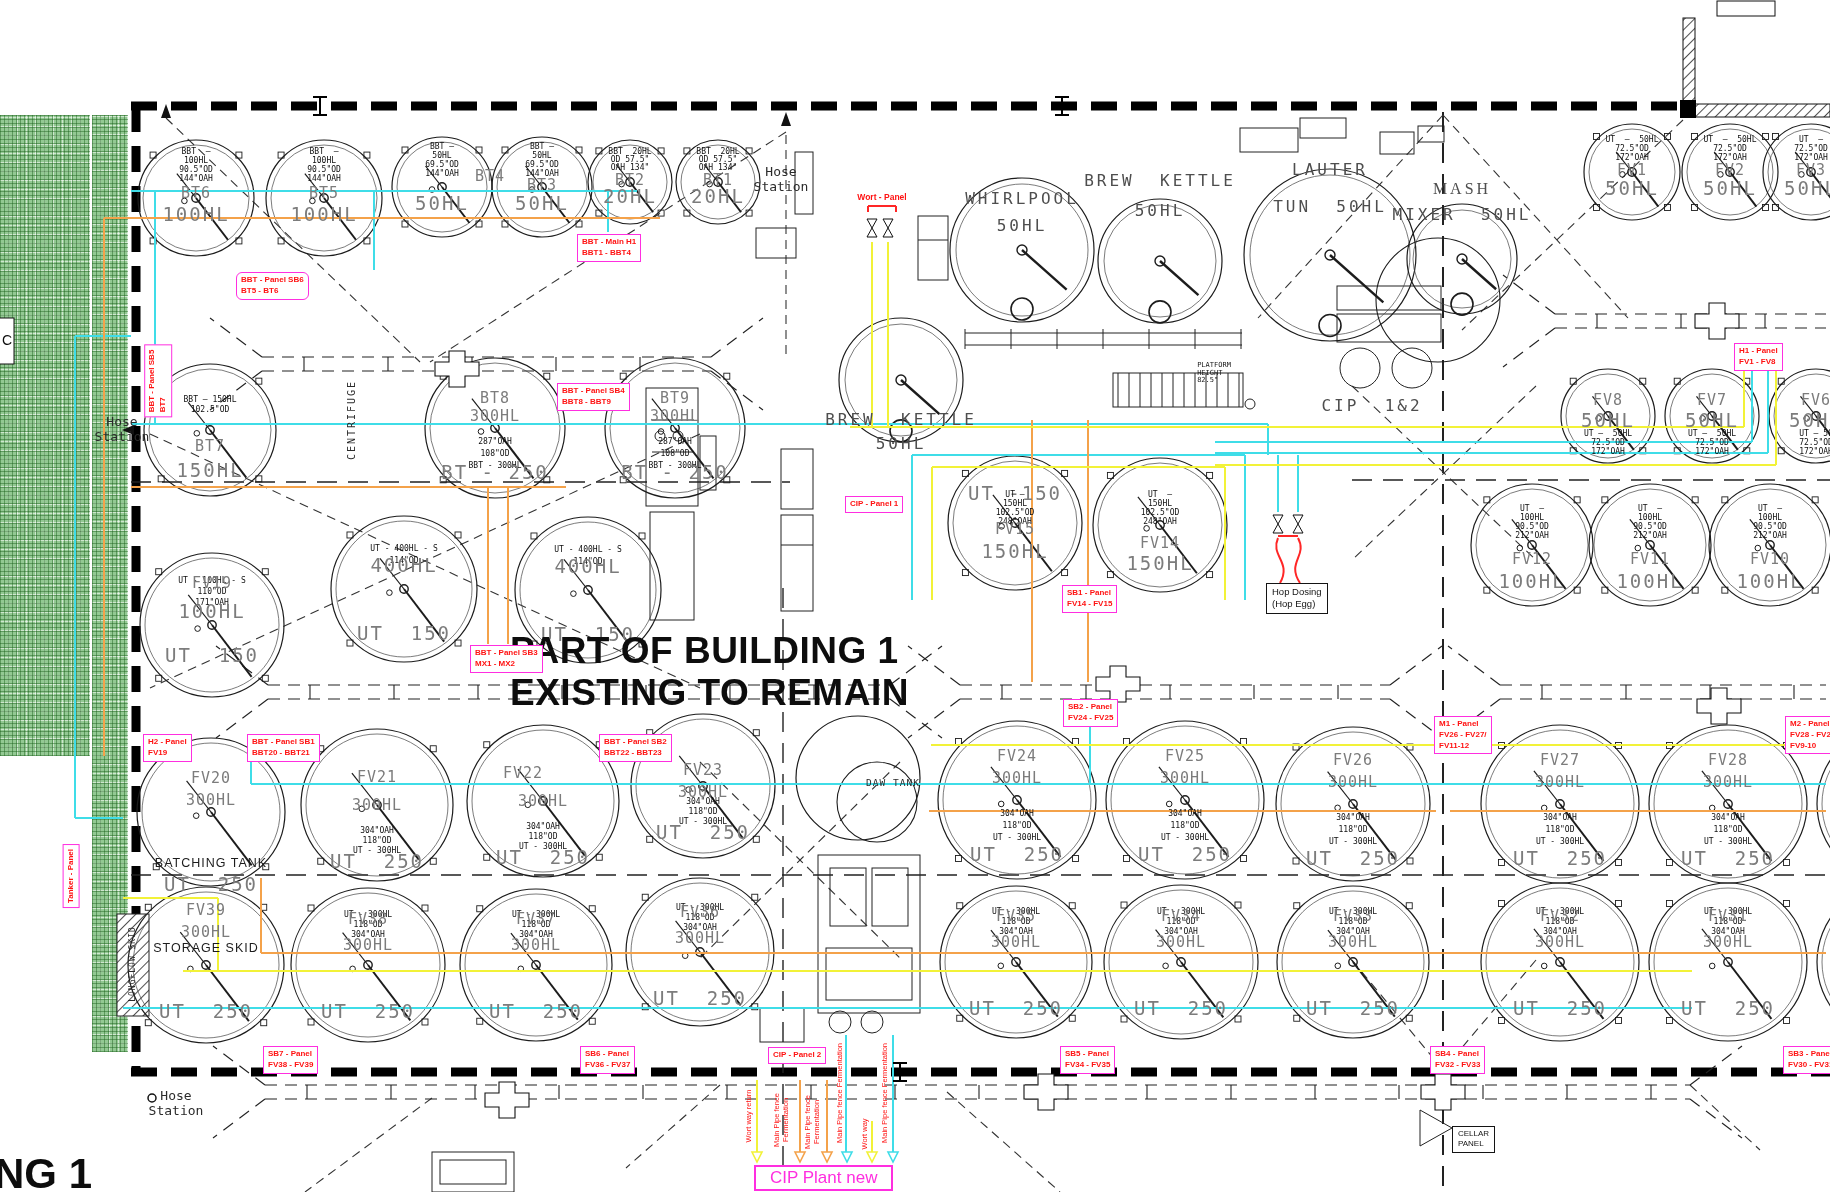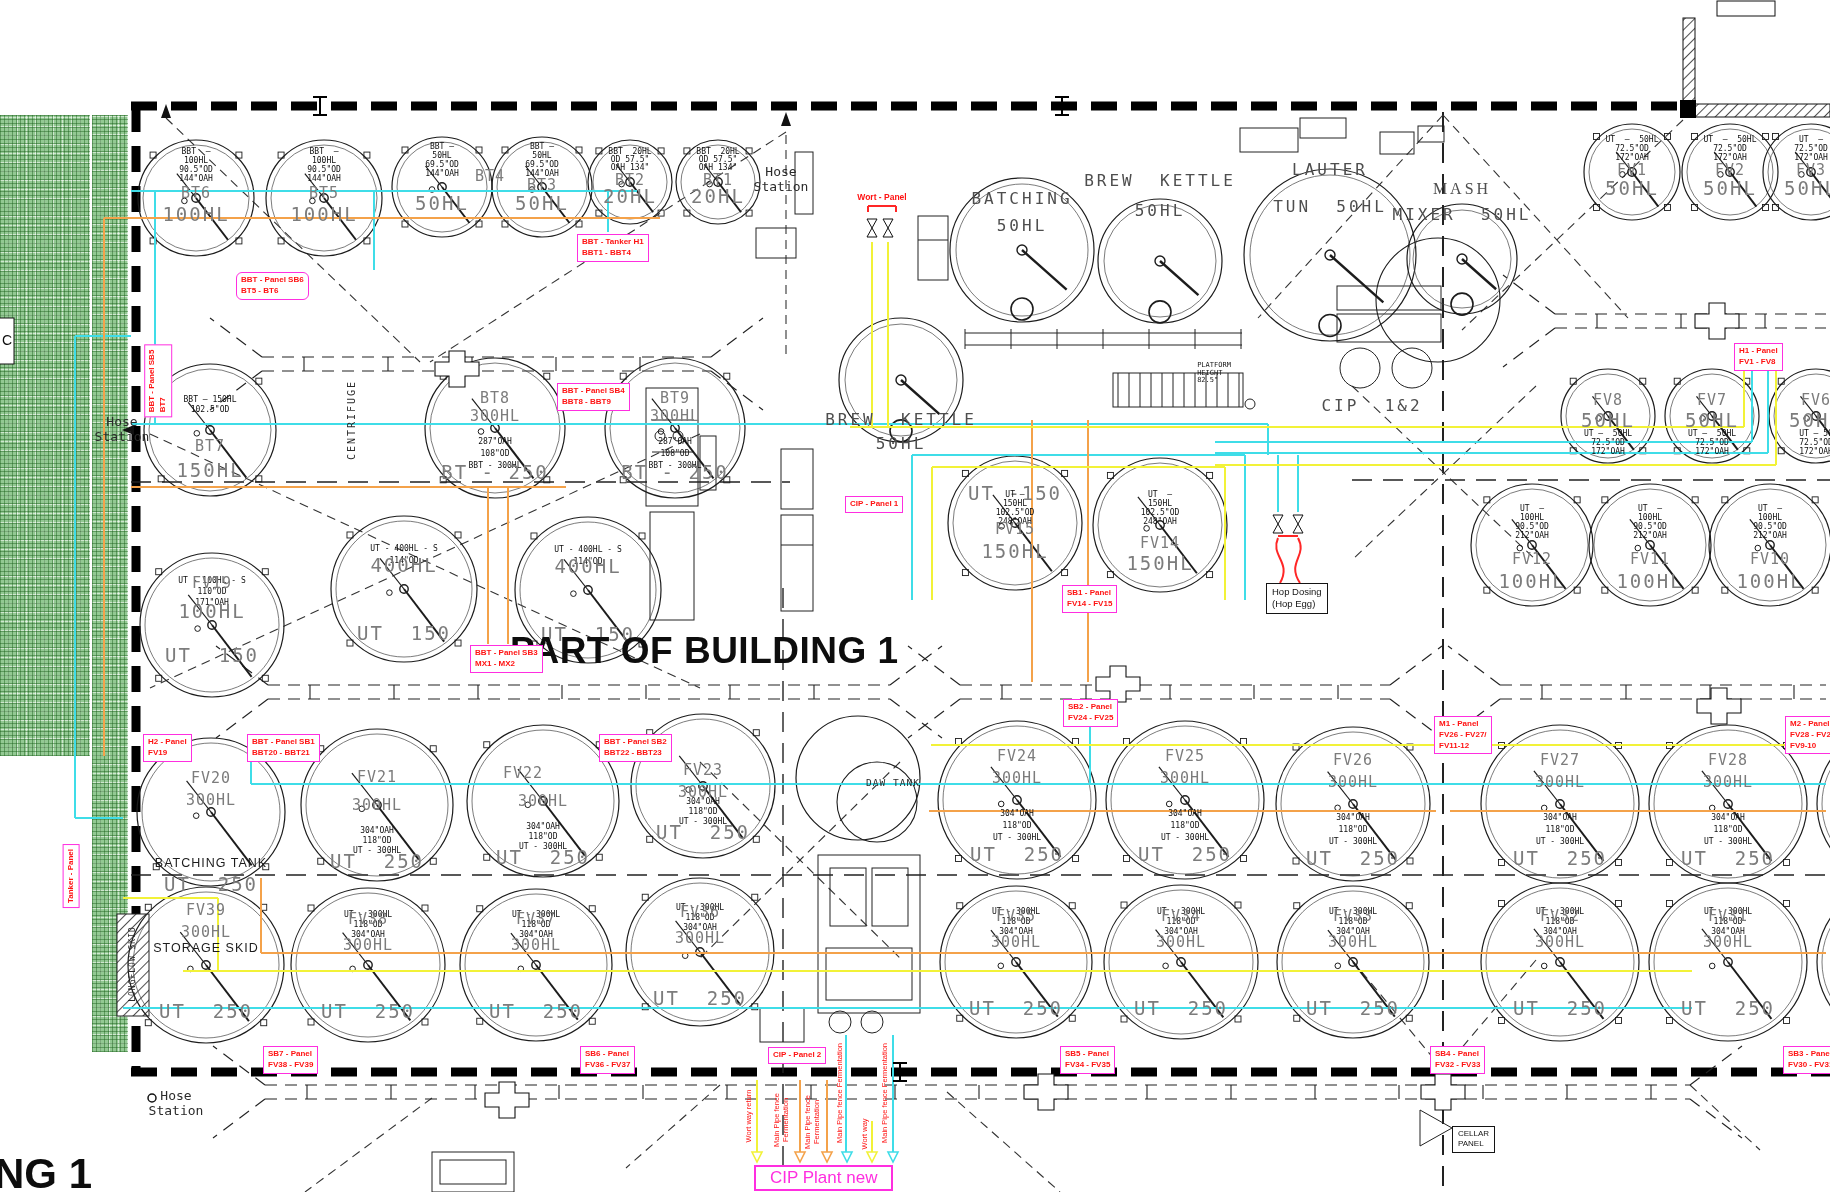--- a/index.html
+++ b/index.html
@@ -875,20 +875,21 @@
         <polygon points="752,1152 762,1152 757,1162" fill="#fff" stroke="#f2f238" stroke-width="1.6"></polygon>
         <polygon points="795,1152 805,1152 800,1162" fill="#fff" stroke="#f4a24a" stroke-width="1.6"></polygon>
         <polygon points="822,1152 832,1152 827,1162" fill="#fff" stroke="#f4a24a" stroke-width="1.6"></polygon>
         <polygon points="842,1152 852,1152 847,1162" fill="#fff" stroke="#3fdde8" stroke-width="1.6"></polygon>
         <polygon points="867,1152 877,1152 872,1162" fill="#fff" stroke="#f2f238" stroke-width="1.6"></polygon>
         <polygon points="888,1152 898,1152 893,1162" fill="#fff" stroke="#3fdde8" stroke-width="1.6"></polygon>
       </g>
   </svg>
 
   <div class="title" style="left:510px;top:630px">PART OF BUILDING 1</div>
+  <div class="title" style="left:510px;top:672px">EXISTING TO REMAIN</div>
   <div class="bigref" style="left:-6px;top:1150px;font-size:42px">NG 1</div>
   <div class="bigref" style="left:2px;top:332px;font-size:14px;font-weight:normal">C</div>
   <div id="wortpanel" style="left:882px;top:197px">Wort - Panel</div>
   <div id="cipnew" style="left:754px;top:1165px">CIP Plant new</div>
   <div id="labels">
       <div class="lbl s" style="left: 196px; top: 152px;">BBT  –</div>
       <div class="lbl s" style="left: 196px; top: 161px;">100HL</div>
       <div class="lbl s" style="left: 196px; top: 170px;">90.5"OD</div>
       <div class="lbl s" style="left: 196px; top: 179px;">144"OAH</div>
       <div class="lbl g" style="left: 196px; top: 193px;">BT6</div>
@@ -1109,36 +1110,36 @@
       <div class="lbl s" style="left: 1560px; top: 932px;">304"OAH</div>
       <div class="lbl g" style="left: 1560px; top: 916px;">FV32</div>
       <div class="lbl g" style="left: 1560px; top: 942px;">300HL</div>
       <div class="lbl G" style="left: 1560px; top: 1008px;">UT  250</div>
       <div class="lbl s" style="left: 1728px; top: 912px;">UT - 300HL</div>
       <div class="lbl s" style="left: 1728px; top: 922px;">118"OD</div>
       <div class="lbl s" style="left: 1728px; top: 932px;">304"OAH</div>
       <div class="lbl g" style="left: 1728px; top: 916px;">FV31</div>
       <div class="lbl g" style="left: 1728px; top: 942px;">300HL</div>
       <div class="lbl G" style="left: 1728px; top: 1008px;">UT  250</div>
-      <div class="lbl vessel" style="left: 1022px; top: 199px;">BATCHING</div>
+      <div class="lbl vessel" style="left: 1022px; top: 199px;">WHIRLPOOL</div>
       <div class="lbl vessel" style="left: 1022px; top: 226px;">50HL</div>
       <div class="lbl vessel" style="left: 1160px; top: 181px;">BREW  KETTLE</div>
       <div class="lbl vessel" style="left: 1160px; top: 211px;">50HL</div>
       <div class="lbl vessel" style="left: 1330px; top: 170px;">LAUTER</div>
       <div class="lbl vessel" style="left: 1330px; top: 207px;">TUN  50HL</div>
       <div class="lbl vessel" style="left: 1462px; top: 189px; font-family: Liberation Serif, serif;">MASH</div>
       <div class="lbl vessel" style="left: 1462px; top: 215px;">MIXER  50HL</div>
       <div class="lbl vessel" style="left: 901px; top: 420px;">BREW  KETTLE</div>
       <div class="lbl vessel" style="left: 901px; top: 444px;">50HL</div>
       <div class="panel" style="left: 236px; top: 272px; border-radius: 6px;">
         <div>BBT - Panel SB6</div>
         <div>BT5 - BT6</div>
       </div>
       <div class="panel" style="left: 577px; top: 234px;">
-        <div>BBT - Tanker H1</div>
+        <div>BBT - Main H1</div>
         <div>BBT1 - BBT4</div>
       </div>
       <div class="panel vpanel" style="left: 158px; top: 381px;">
         <div>BBT - Panel SB5</div>
         <div>BT7</div>
       </div>
       <div class="panel" style="left: 557px; top: 383px;">
         <div>BBT - Panel SB4</div>
         <div>BBT8 - BBT9</div>
       </div>

